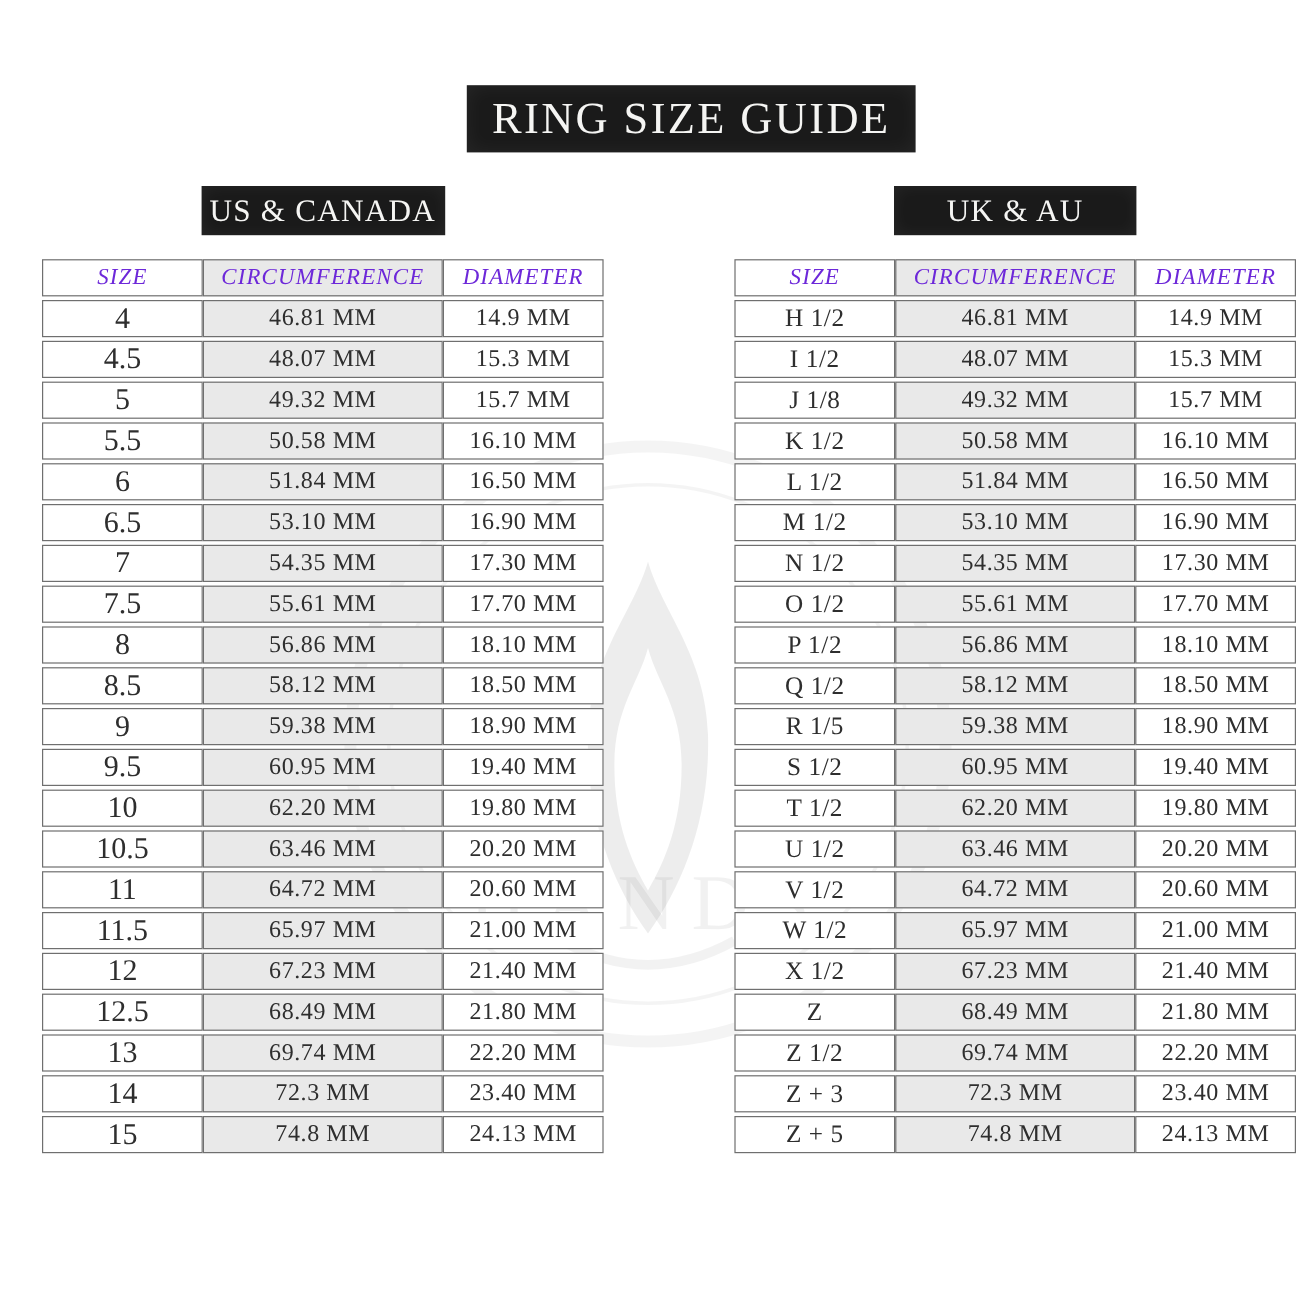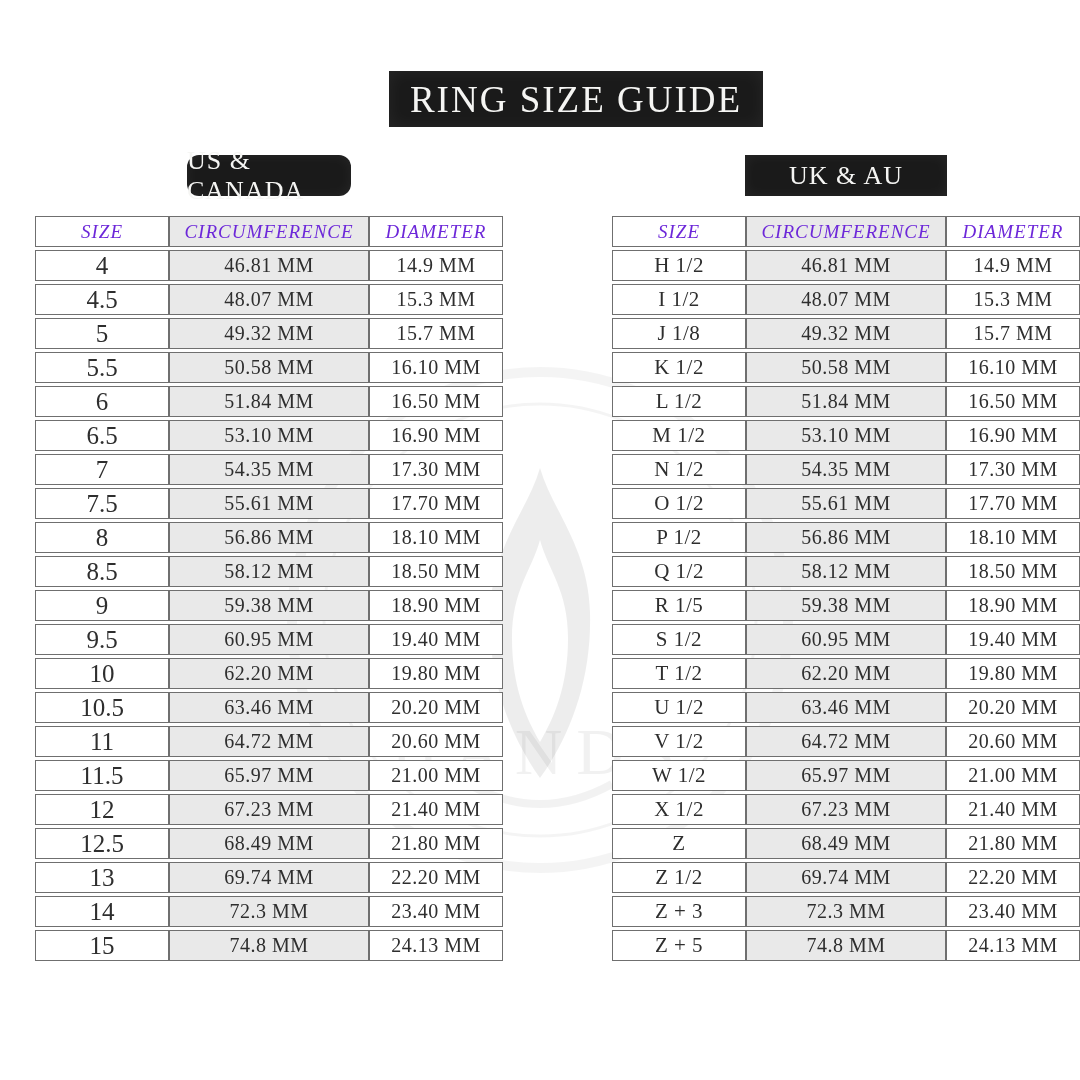--- a/index.html
+++ b/index.html
@@ -48,21 +48,21 @@
     color: #f5f5f3;
     height: 41px;
     display: flex;
     align-items: center;
     justify-content: center;
     font-size: 26px;
     letter-spacing: 1px;
     margin: 0 auto;
     box-shadow: inset 0 0 14px rgba(255,255,255,0.06);
   }
-  .banner-us { width: 164px; border-radius: 12px; }
+  .banner-us { width: 203px; }
   .banner-uk { width: 202px; }
 
   
   .tcol { position: absolute; top: 155px; width: 468px; z-index: 1; }
   .tcol-us { left: 35px; }
   .tcol-uk { left: 580px; padding-left: 32px; }
 
   
   table.size-table {
     margin-top: 17px;

